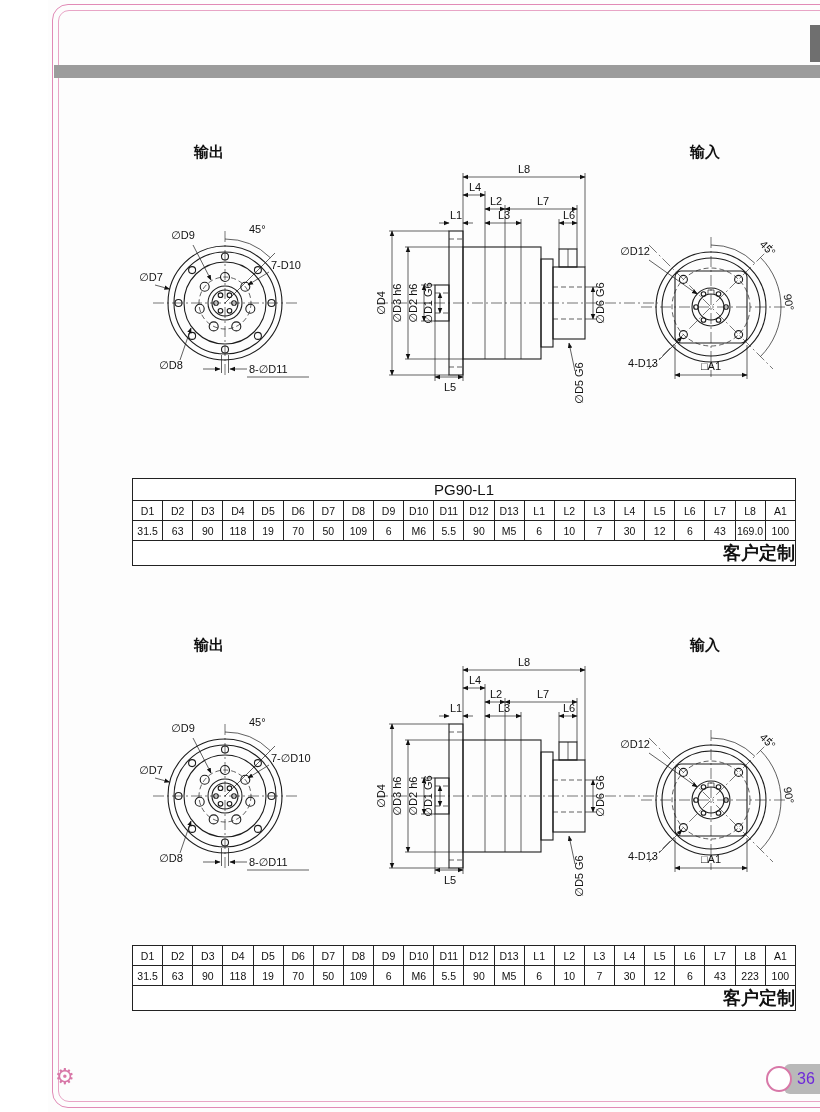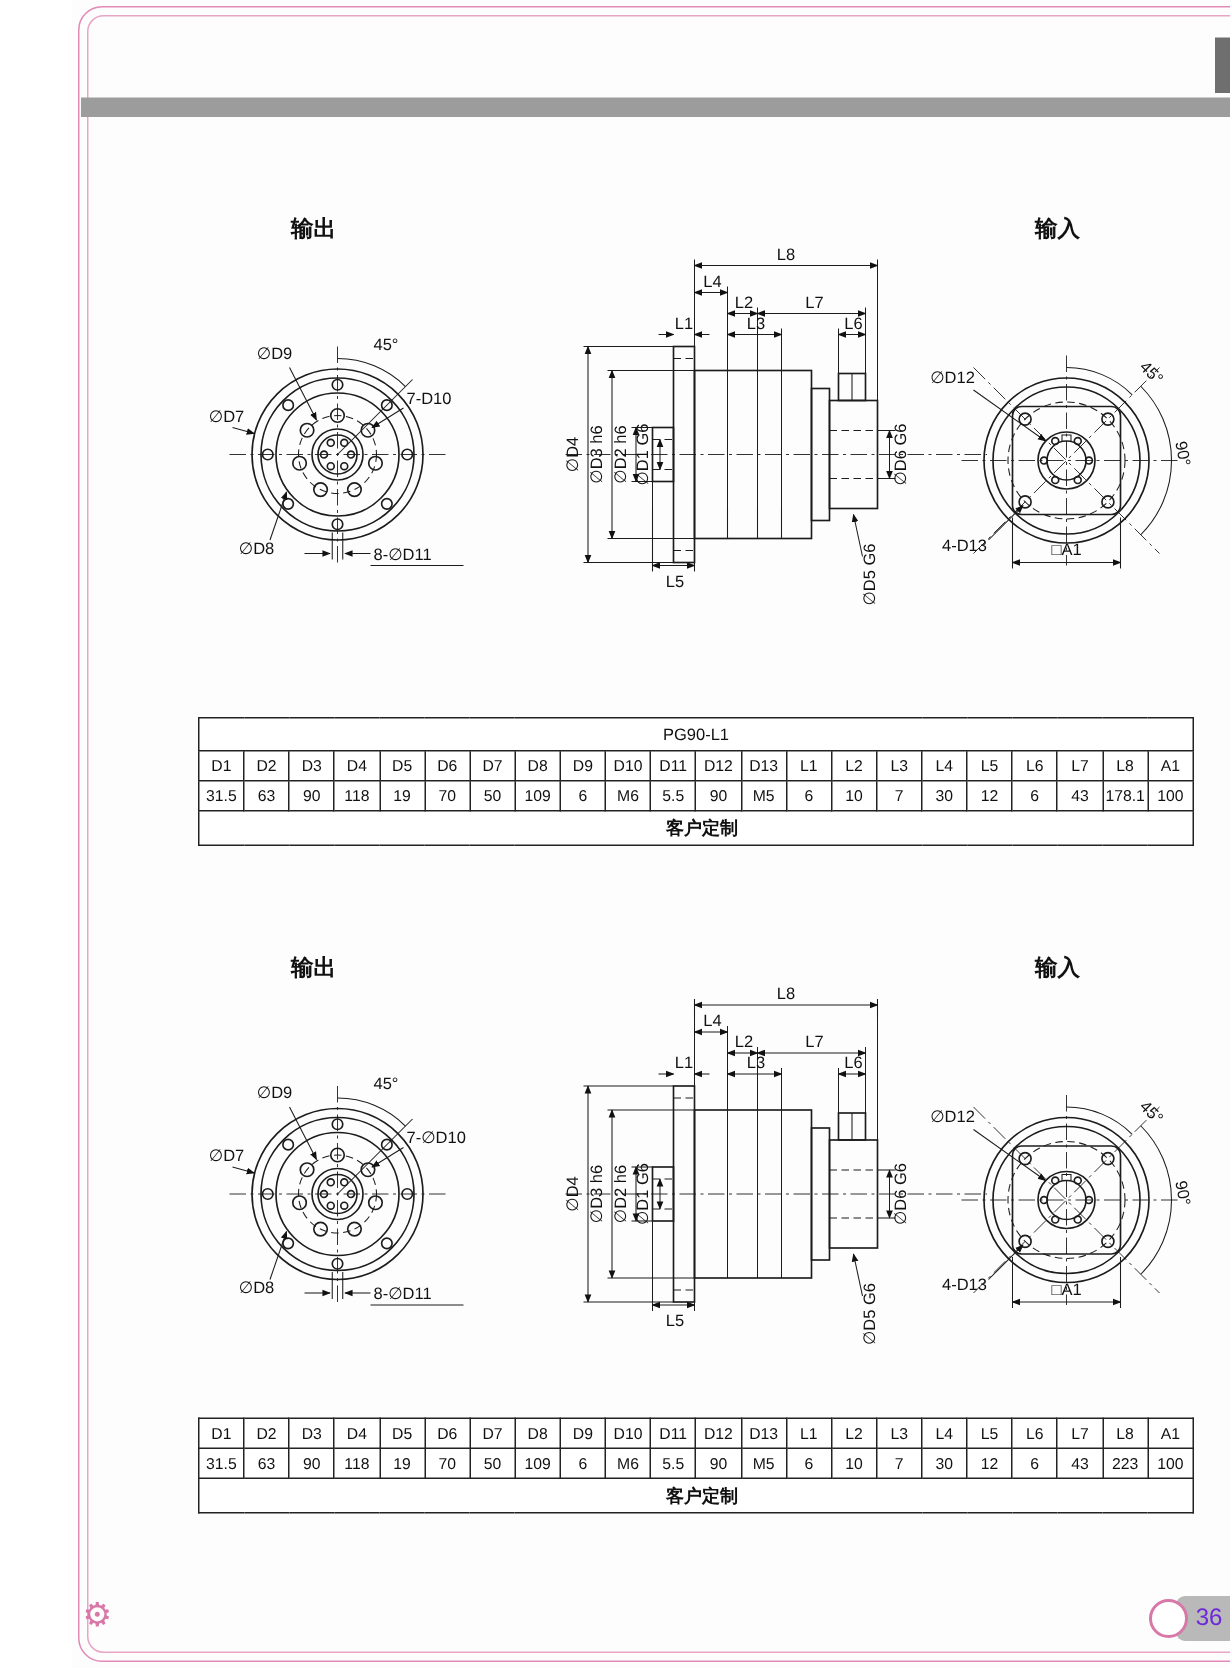--- a/index.html
+++ b/index.html
@@ -7,22 +7,22 @@
   .frame-outer{position:absolute;inset:4px;border:1.5px solid #e18ab6;border-radius:16px;pointer-events:none;}
   .frame-inner{position:absolute;inset:10px;border:1.5px solid #e8a5c6;border-radius:11px;pointer-events:none;}
   .top-bar{position:absolute;left:6px;right:0;top:65px;height:13px;background:#9c9c9c;}
   .top-block{position:absolute;right:0;top:25px;width:58px;height:37px;background:#6f6f6f;}
   svg.drawing{position:absolute;left:65px;width:690px;height:300px;}
   #drawing1{top:135px;}
   table.spec{position:absolute;left:84px;width:664px;border-collapse:collapse;table-layout:fixed;background:#fff;border:1.4px solid #111;}
   #table1{top:478px;}
   #table2{top:945px;}
   .spec td{border:1px solid #222;font-size:10.5px;height:19px;text-align:center;padding:0;color:#111;}
-  .spec td.title{font-size:11px;height:21px;}
-  .spec td.note{text-align:center;padding-left:8px;font-size:12px;font-weight:bold;height:22px;}
+  .spec td.title{font-size:15px;height:21px;}
+  .spec td.note{text-align:right;padding-left:8px;font-size:18px;font-weight:bold;height:22px;}
   
   .ln{fill:none;stroke:#1c1c1c;stroke-width:1.1;}
   .thin{fill:none;stroke:#1c1c1c;stroke-width:0.7;}
   .dash{fill:none;stroke:#1c1c1c;stroke-width:0.7;stroke-dasharray:5 3;}
   .cl{fill:none;stroke:#1c1c1c;stroke-width:0.6;stroke-dasharray:11 3 2 3;}
   .dim{fill:none;stroke:#1c1c1c;stroke-width:0.7;}
   text.dt{font-size:11px;fill:#111;font-family:"Liberation Sans",sans-serif;}
   text.cn{font-size:15px;font-weight:bold;fill:#111;font-family:"Liberation Sans",sans-serif;}
   
   .gear-deco{position:absolute;left:7px;bottom:24px;color:#d878a8;font-size:22px;line-height:1;}
@@ -276,21 +276,21 @@
           <td>5.5</td>
           <td>90</td>
           <td>M5</td>
           <td>6</td>
           <td>10</td>
           <td>7</td>
           <td>30</td>
           <td>12</td>
           <td>6</td>
           <td>43</td>
-          <td>178.1</td>
+          <td>169.0</td>
           <td>100</td>
         </tr>
       <tr>
         <td class="note" colspan="22">客户定制</td>
       </tr>
     </tbody>
   </table>
 
   <table id="table2" class="spec">
     <tbody>

